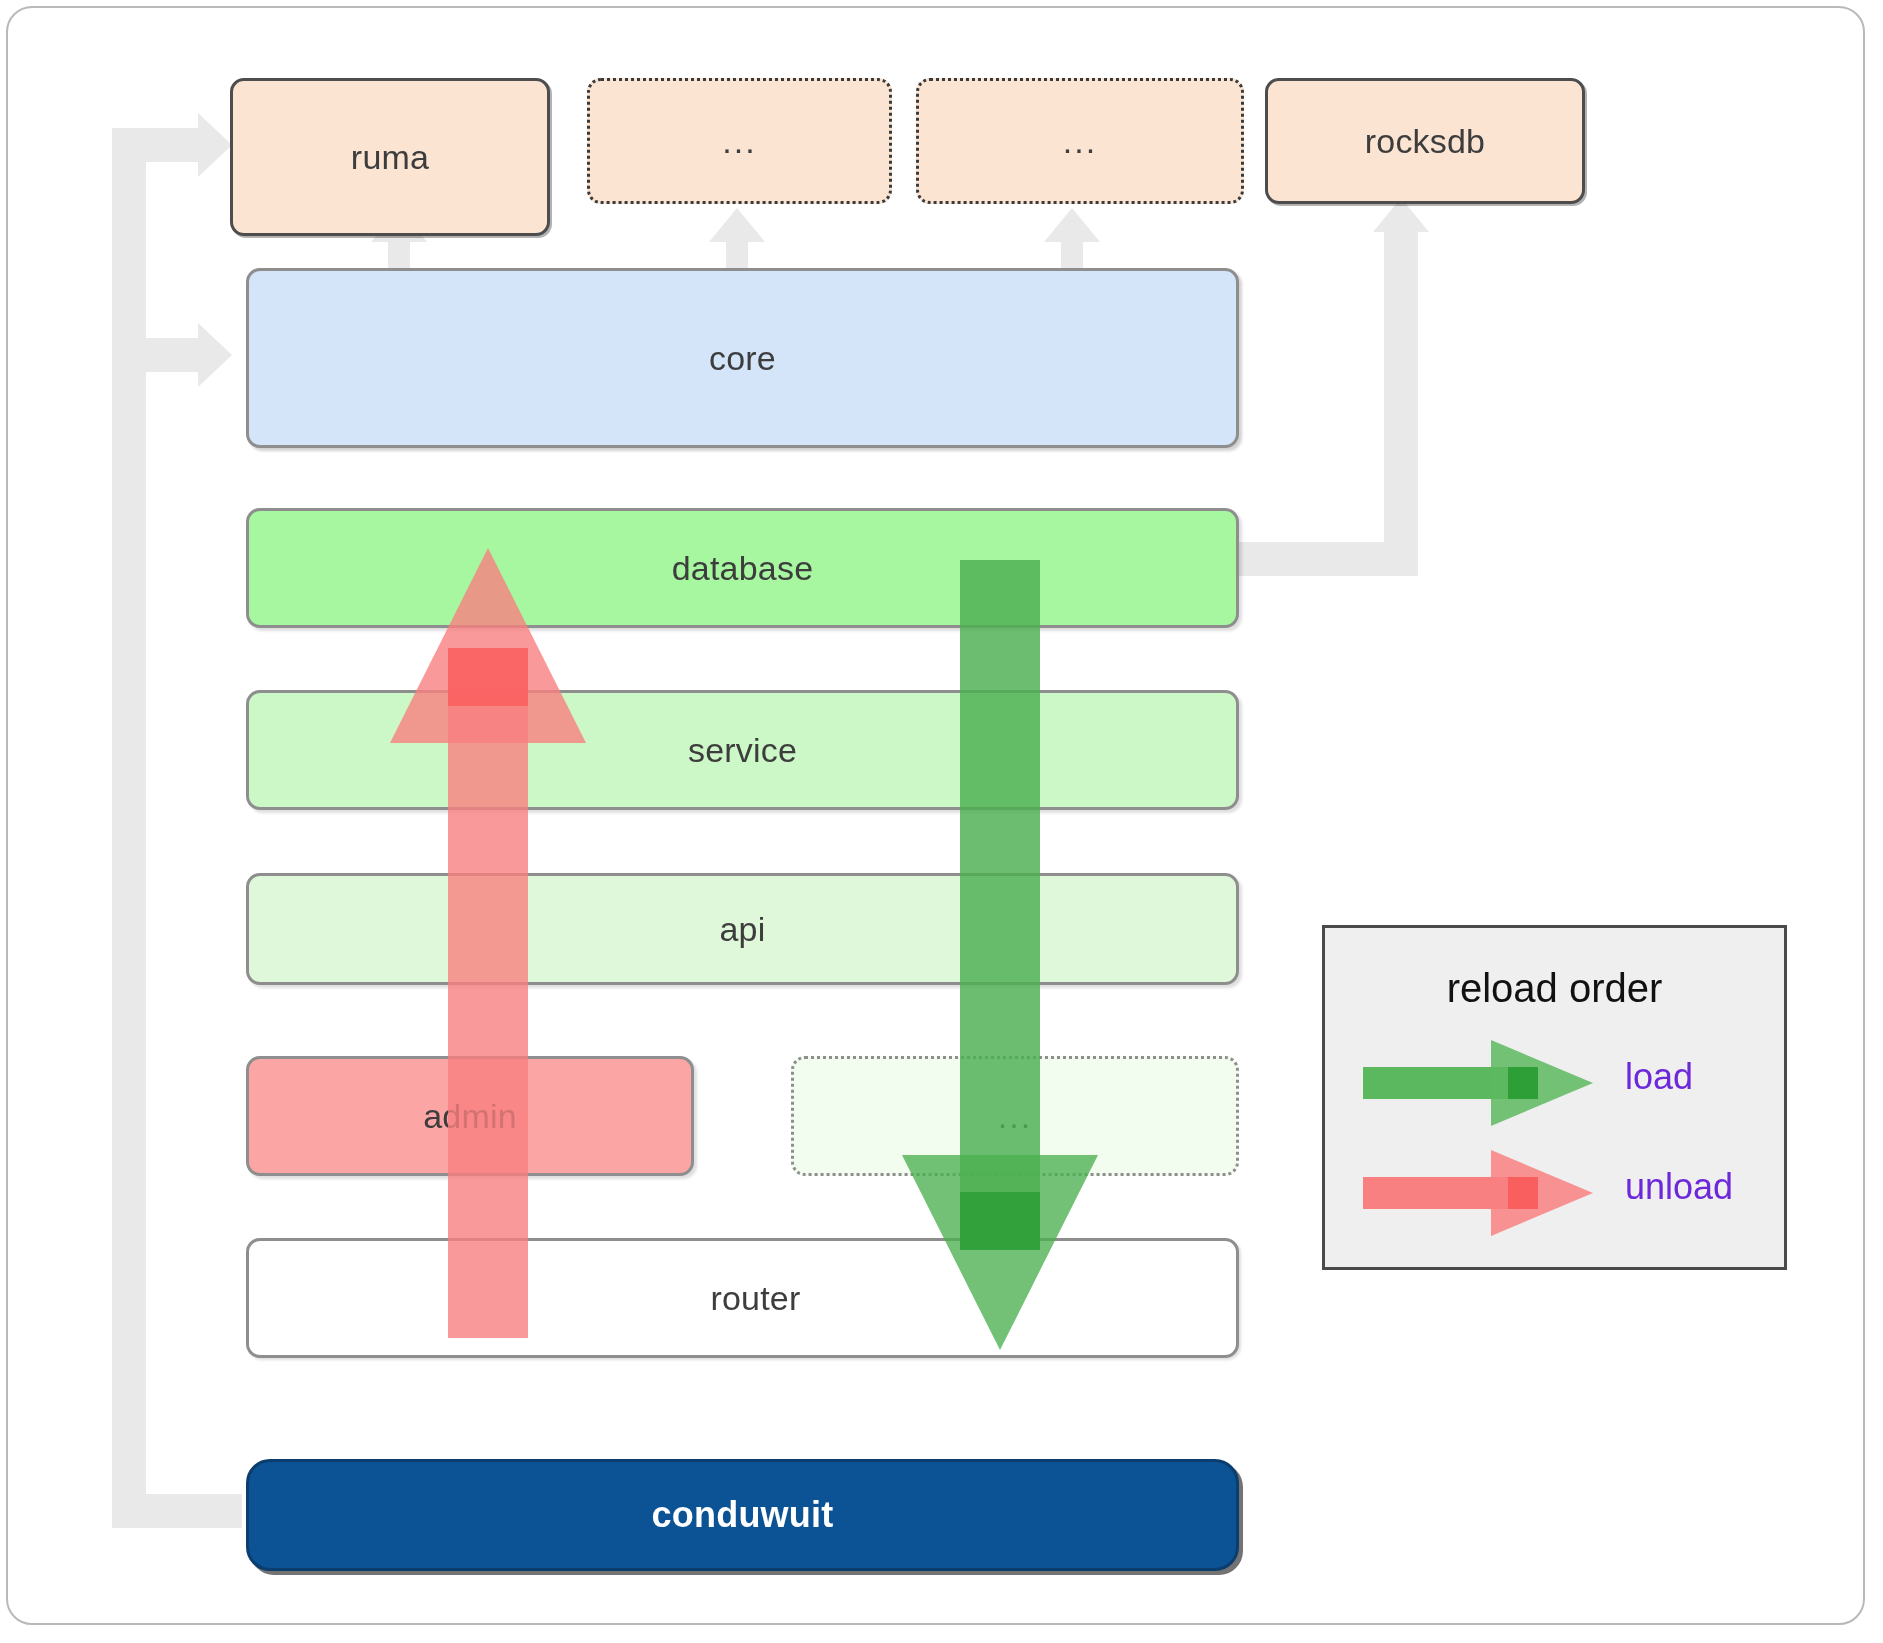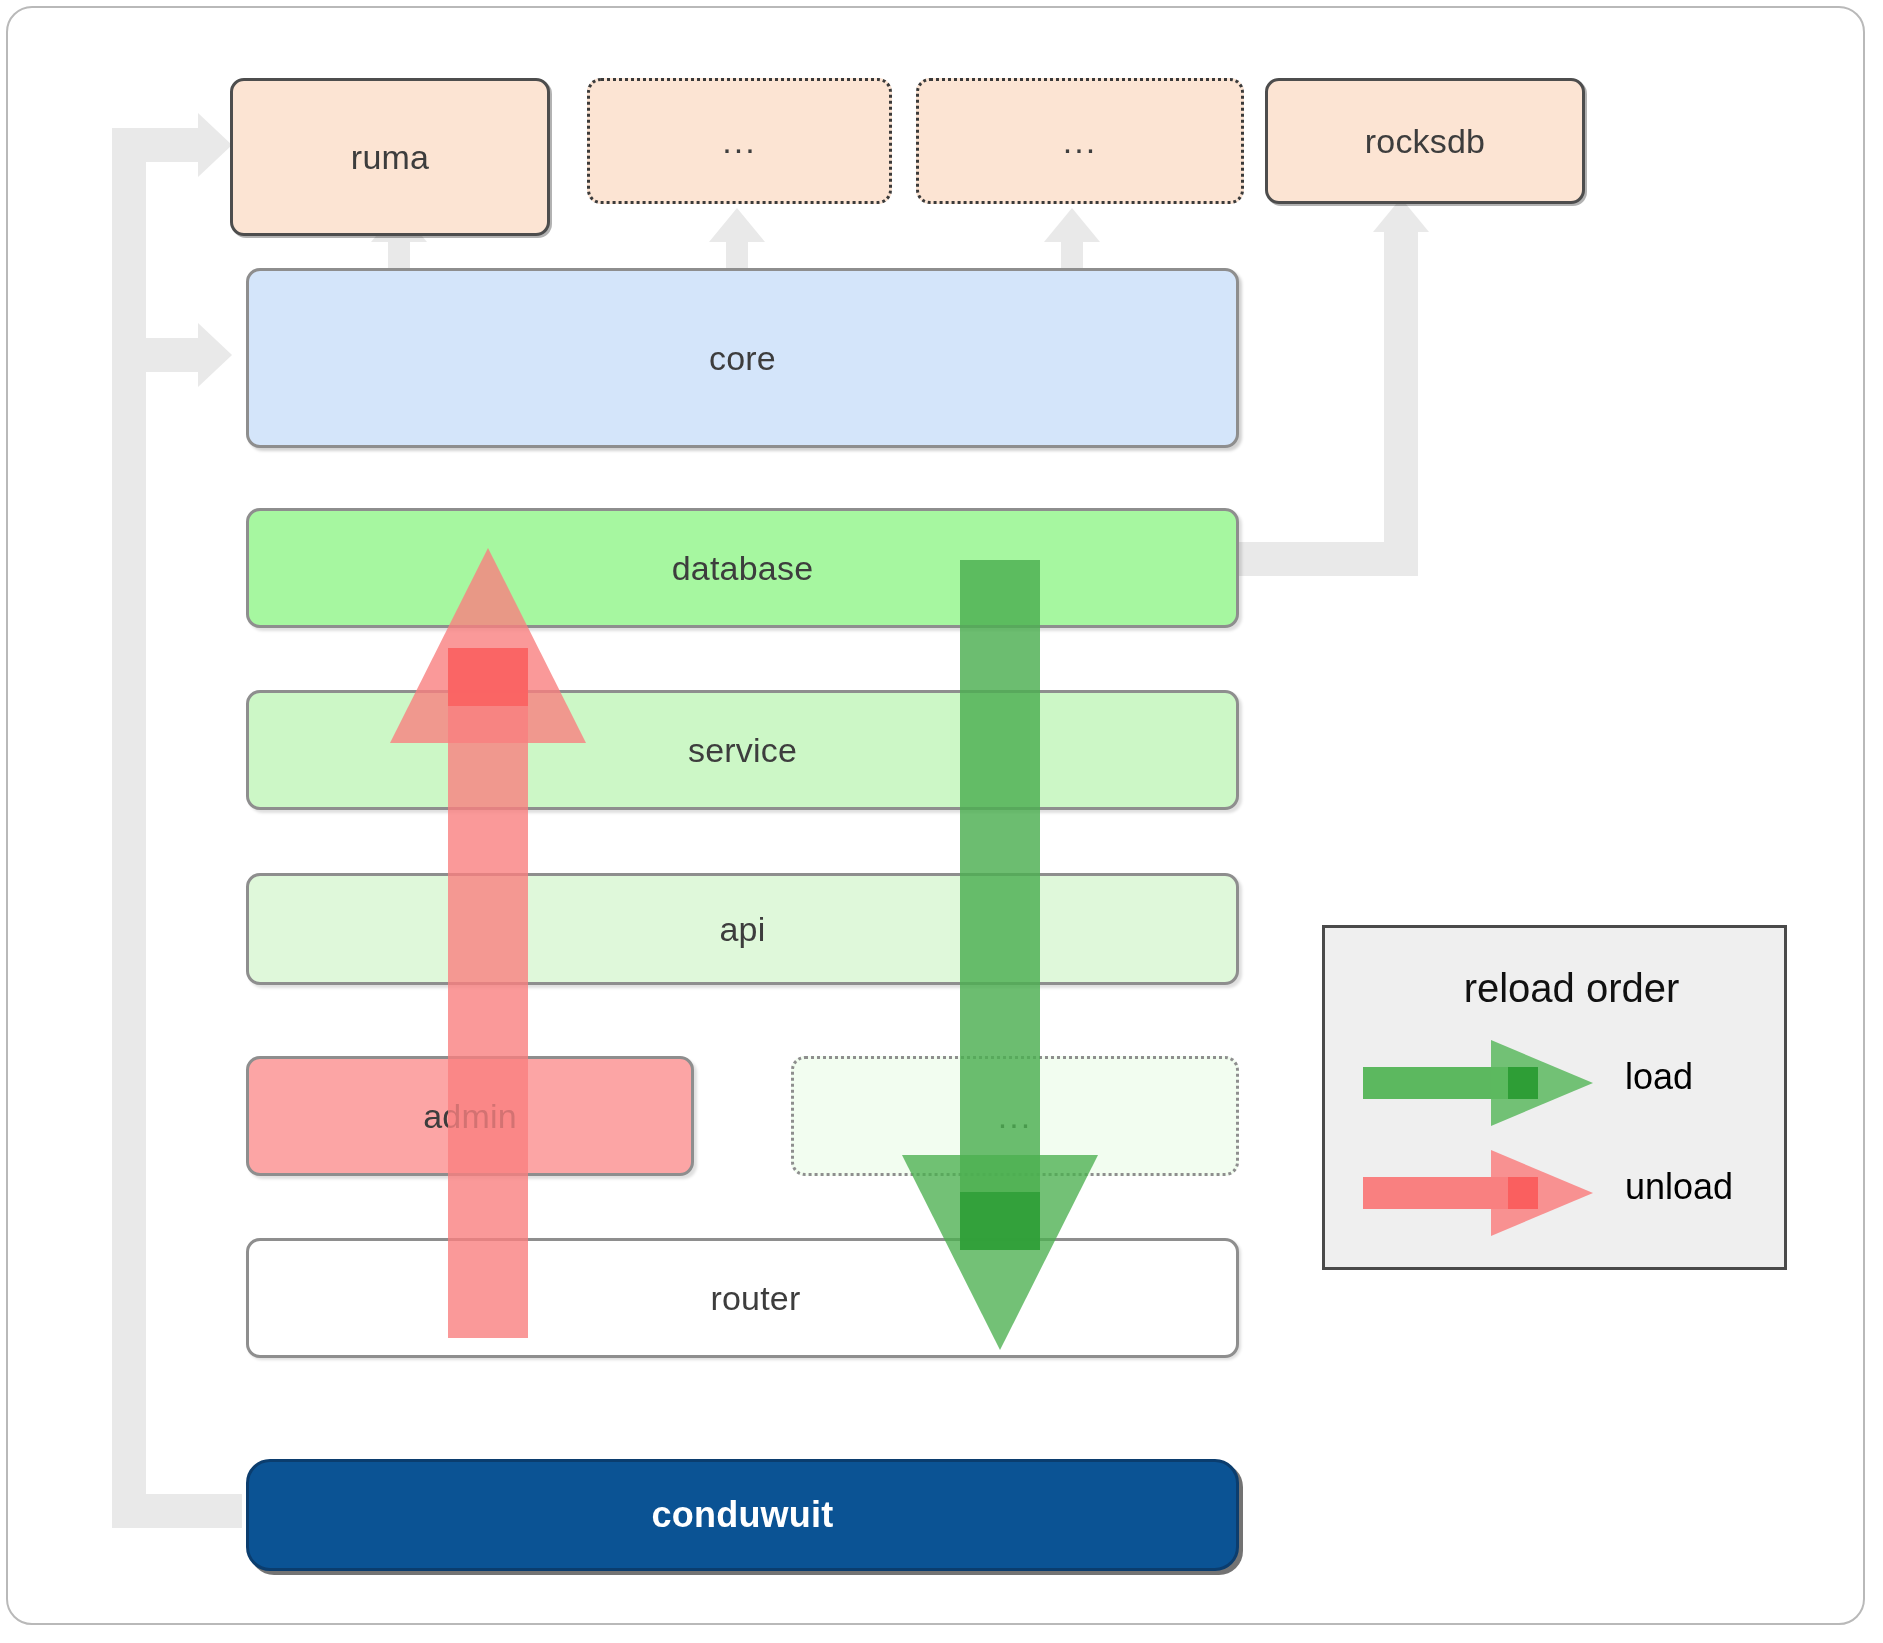--- a/index.html
+++ b/index.html
@@ -108,34 +108,33 @@
   
   .bigarrow { position: absolute; }
   svg.bigarrow { overflow: visible; }
 
   
   .legend {
     position: absolute;
     background: #efefef;
     border: 3px solid #4a4a4a;
     box-sizing: border-box;
-    padding-left: 17px;
   }
   .legend-title {
     position: absolute;
     width: 100%;
     text-align: center;
     font-size: 40px;
     color: #111;
     top: 38px;
   }
   .legend-label {
     position: absolute;
     font-size: 36px;
-    color: #000000;
+    color: #6d28d9;
   }
   .legend-arrow { position: absolute; }
 </style>
 </head>
 <body>
 
 <div id="canvas">
   <div class="frame"></div>
 
   <div class="gray" style="left:112px; top:128px; width:34px; height:1400px;"></div>

